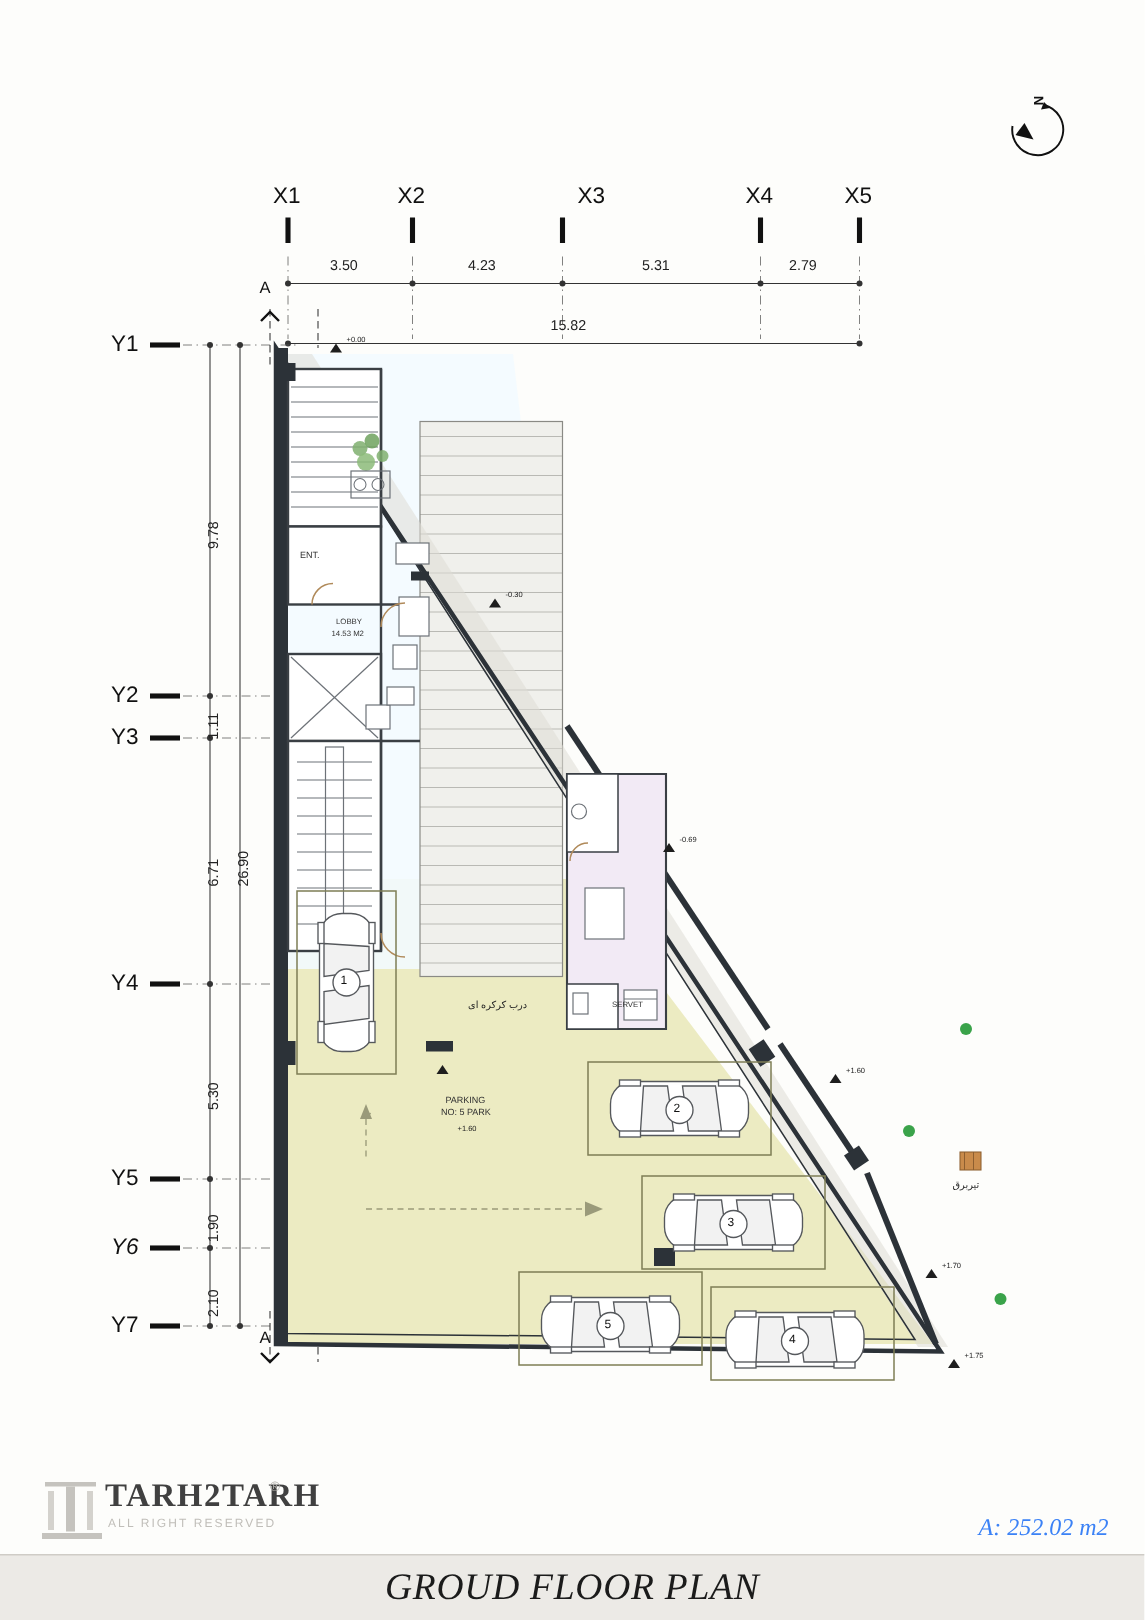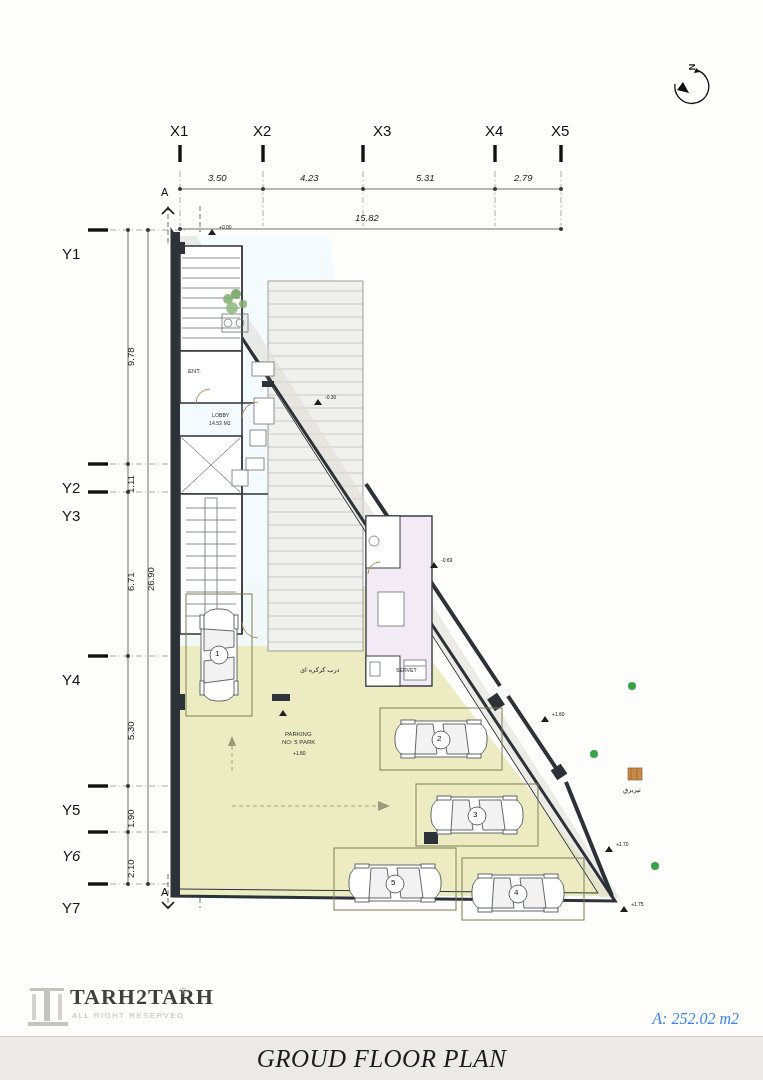--- a/index.html
+++ b/index.html
@@ -106,46 +106,44 @@
     top: 0px;
     font-size: 9px;
     font-weight: bold;
     color: #111;
     transform: rotate(90deg);
   }
 
   
   .plan {
     position: absolute;
-    left: 0;
+    left: 12px;
     top: 46px;
     width: 745px;
     height: 990px;
   }
   .plan svg { display: block; }
 
   
   .lbl {
     position: absolute;
     font-family: "Liberation Sans", sans-serif;
     color: #111;
     white-space: nowrap;
   }
   .grid-top {
     font-size: 15px;
     font-weight: 400;
   }
   .grid-left {
     font-size: 15px;
-    margin-top: 24px;
   }
   .dim {
     font-size: 9.5px;
     color: #222;
-    font-style: italic;
   }
   .dim-v {
     font-size: 9.5px;
     color: #222;
     transform: rotate(-90deg);
     transform-origin: left top;
   }
   .tiny {
     font-size: 5.2px;
     color: #333;

